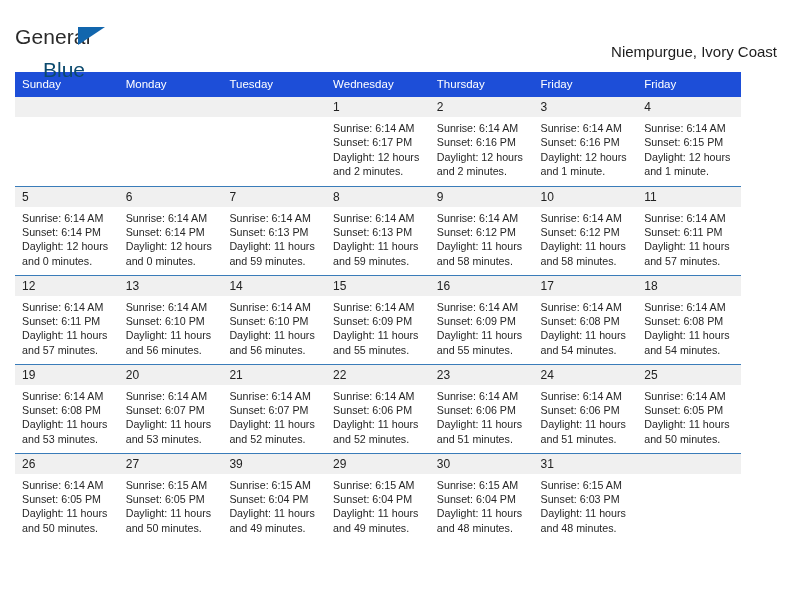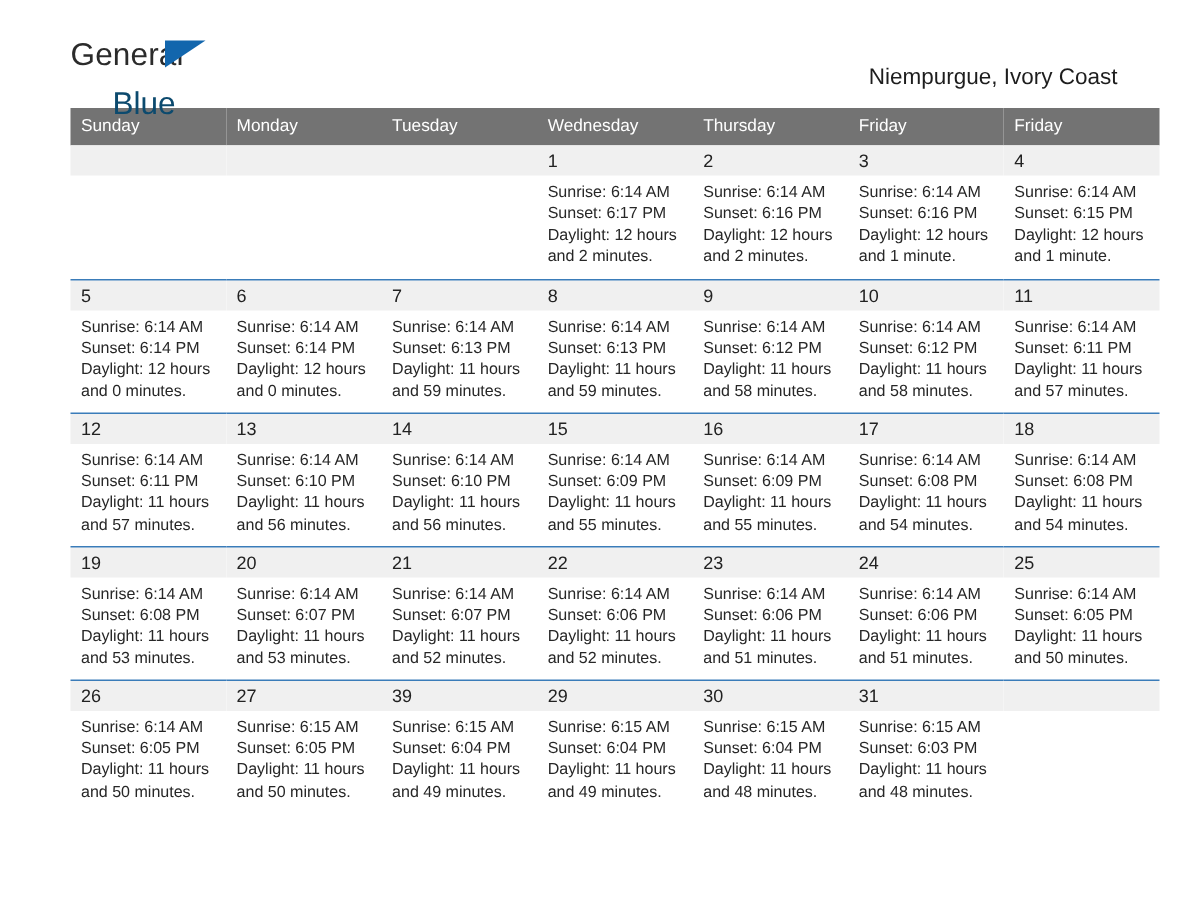--- a/index.html
+++ b/index.html
@@ -13,21 +13,21 @@
     background: #ffffff;
     font-family: "Liberation Sans", sans-serif;
     color: #1a1a1a;
     overflow: hidden;
   }
 
   .page {
     width: 792px;
     height: 612px;
     position: relative;
-    padding: 0 47px;
+    padding: 0 15px;
   }
 
   
   .header {
     display: flex;
     align-items: flex-start;
     justify-content: space-between;
     height: 72px;
     padding-top: 26px;
   }
@@ -86,21 +86,21 @@
   }
 
   
   .calendar {
     width: 726px;
     border-collapse: collapse;
     table-layout: fixed;
   }
 
   .dow-row th {
-    background: #737373;
+    background: #1d4ed8;
     color: #ffffff;
     font-size: 11.5px;
     font-weight: normal;
     text-align: left;
     padding: 6px 0 7px 7px;
     height: 22px;
   }
 
   .week-row td {
     vertical-align: top;

